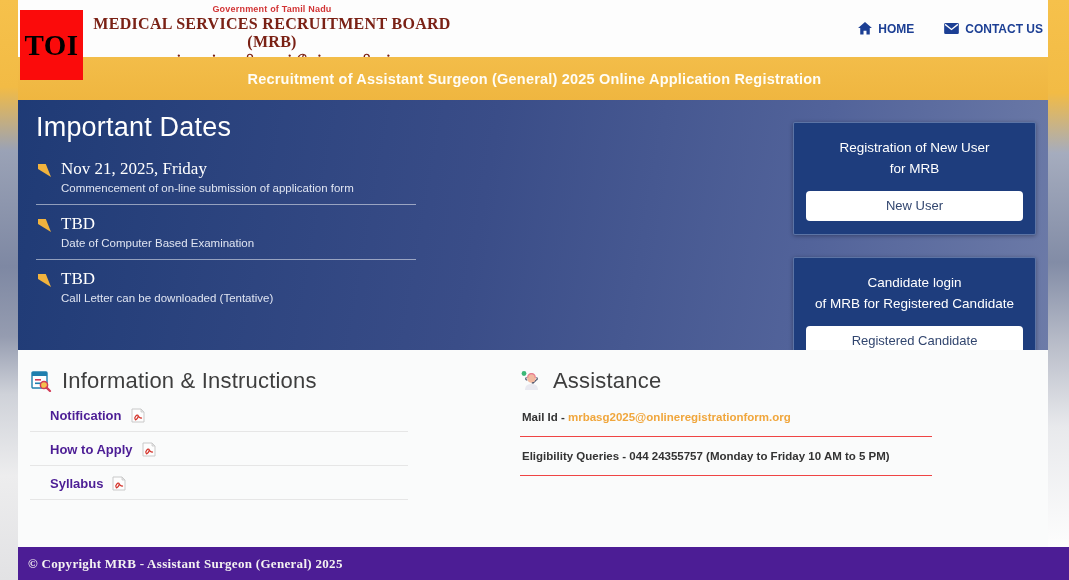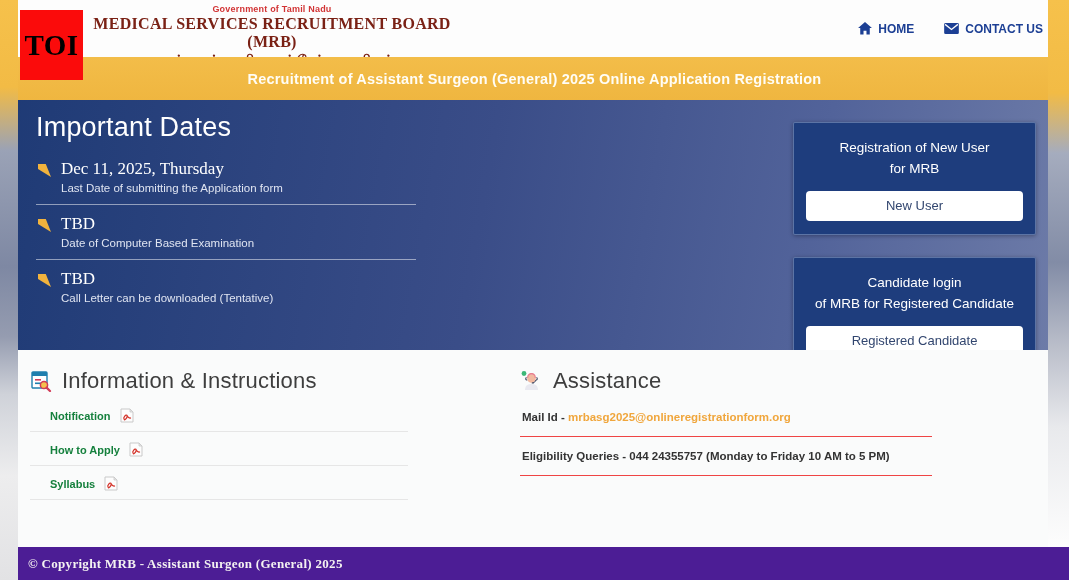--- a/index.html
+++ b/index.html
@@ -52,21 +52,21 @@
   .panel-btn { display:block; width:100%; margin-top:11px; height:30px; background:#ffffff; border:none;
                border-radius:4px; color:#32466f; font-family:"Liberation Sans", sans-serif;
                font-size:13px; font-weight:500; cursor:pointer; }
   
   .col-head { display:flex; align-items:center; gap:10px; margin-bottom:4px; }
   .col-head .title { color:#3e3e3e; font-size:22px; font-weight:500; letter-spacing:.2px; }
   .info-col { position:absolute; left:30px; top:18px; width:378px; }
   .assist-col { position:absolute; left:520px; top:18px; width:412px; }
   .link-row { display:flex; align-items:center; gap:9px; padding:10px 2px 8px;
               border-bottom:1px solid #e6e6e6; cursor:pointer; }
-  .link-row .lbl { color:#15803d; font-size:11px; font-weight:700;padding-left:18px; }
+  .link-row .lbl { color:#4c1d95; font-size:13px; font-weight:700;padding-left:18px; }
   .a-row { padding:10px 2px 9px; border-bottom:1px solid #ef4444; color:#333333;
            font-size:11.5px; font-weight:700; line-height:1.65; }
   .mail-value { color:#f0a63c; cursor:pointer; }
   .icon-svg { display:block; }
 </style>
 </head>
 <body>
 
 <div class="page">
 
@@ -101,22 +101,22 @@
     <div class="banner-title">Recruitment of Assistant Surgeon (General) 2025 Online Application Registration</div>
   </div>
 
   <div class="navy">
     <div class="dates">
       <h2>Important Dates</h2>
 
       <div class="date-item sep">
         <div class="flag"></div>
         <div>
-          <div class="date-main">Dec 11, 2025, Thursday</div>
-          <div class="date-desc">Last Date of submitting the Application form</div>
+          <div class="date-main">Nov 21, 2025, Friday</div>
+          <div class="date-desc">Commencement of on-line submission of application form</div>
         </div>
       </div>
       <div class="date-item sep">
         <div class="flag"></div>
         <div>
           <div class="date-main">TBD</div>
           <div class="date-desc">Date of Computer Based Examination</div>
         </div>
       </div>
       <div class="date-item">

